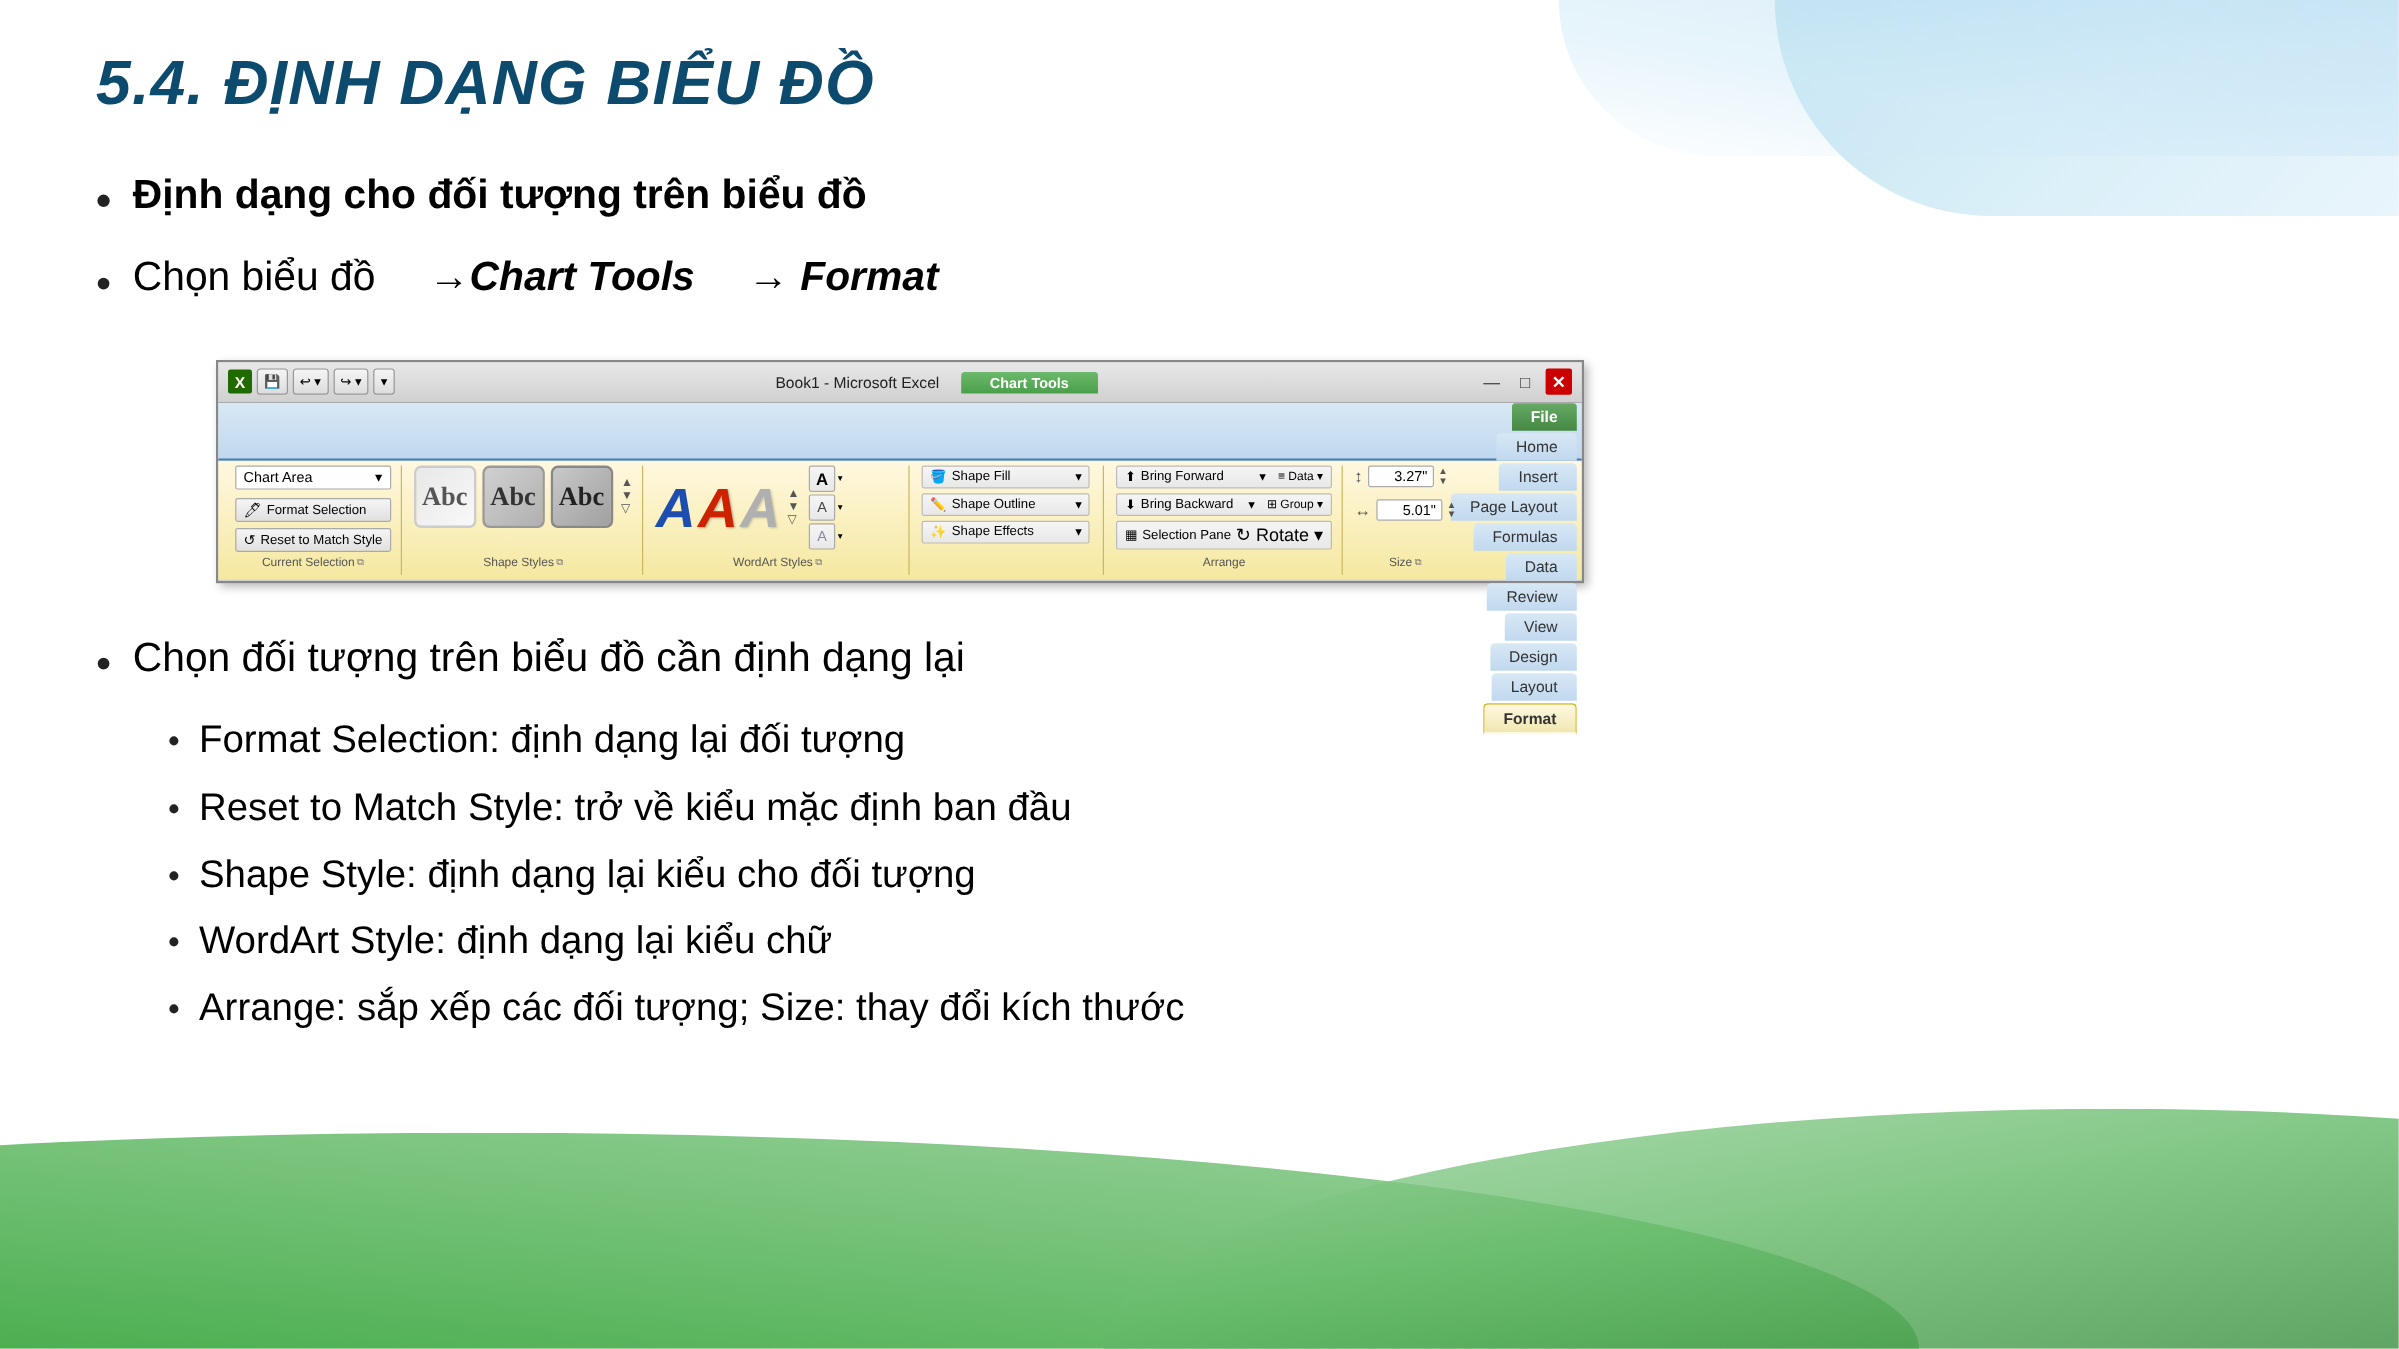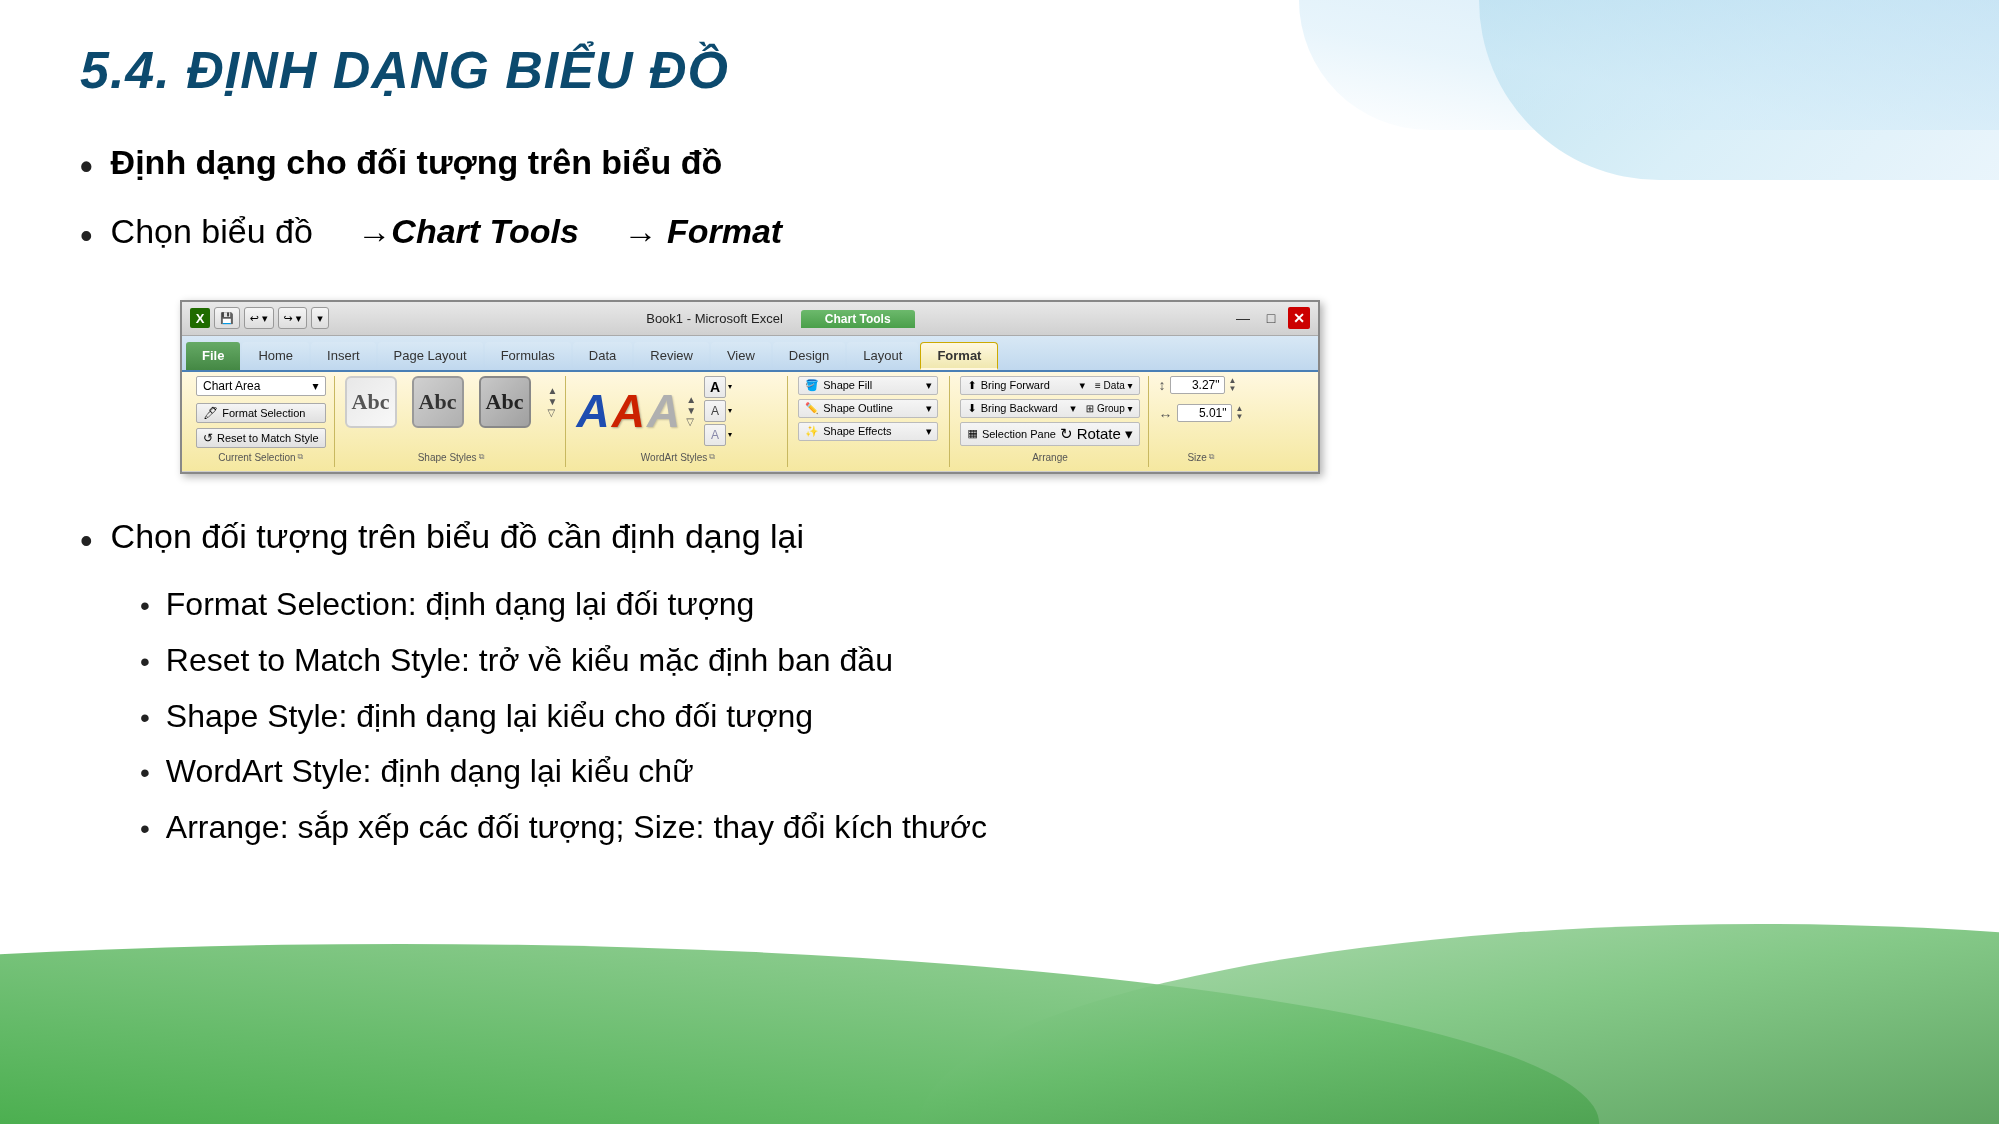--- a/index.html
+++ b/index.html
@@ -179,24 +179,25 @@
       color: white;
       border-radius: 2px;
       font-weight: 900;
     }
 
     
     .excel-tabs {
       background: linear-gradient(to bottom, #d8e8f5, #c0d8ee);
       display: flex;
       align-items: flex-end;
-      height: 36px;
+      height: 48px;
       border-bottom: 2px solid #4a7fb5;
       padding: 0 4px;
       gap: 2px;
+      flex-direction: column;
     }
     .excel-tab {
       padding: 4px 16px;
       font-size: 13px;
       color: #333;
       cursor: pointer;
       background: linear-gradient(to bottom, #d8e8f5, #c0d8ee);
       border-radius: 4px 4px 0 0;
       height: 28px;
       display: flex; align-items: center;
@@ -284,21 +285,21 @@
       cursor: pointer;
       display: flex;
       align-items: center;
       gap: 4px;
     }
     .cs-btn-icon {
       font-size: 12px;
     }
     .shape-style-buttons {
       display: flex;
-      gap: 15px;
+      gap: 5px;
       align-items: center;
     }
     .shape-abc-btn {
       width: 52px;
       height: 52px;
       border-radius: 6px;
       border: 2px solid #aaa;
       display: flex;
       align-items: center;
       justify-content: center;

